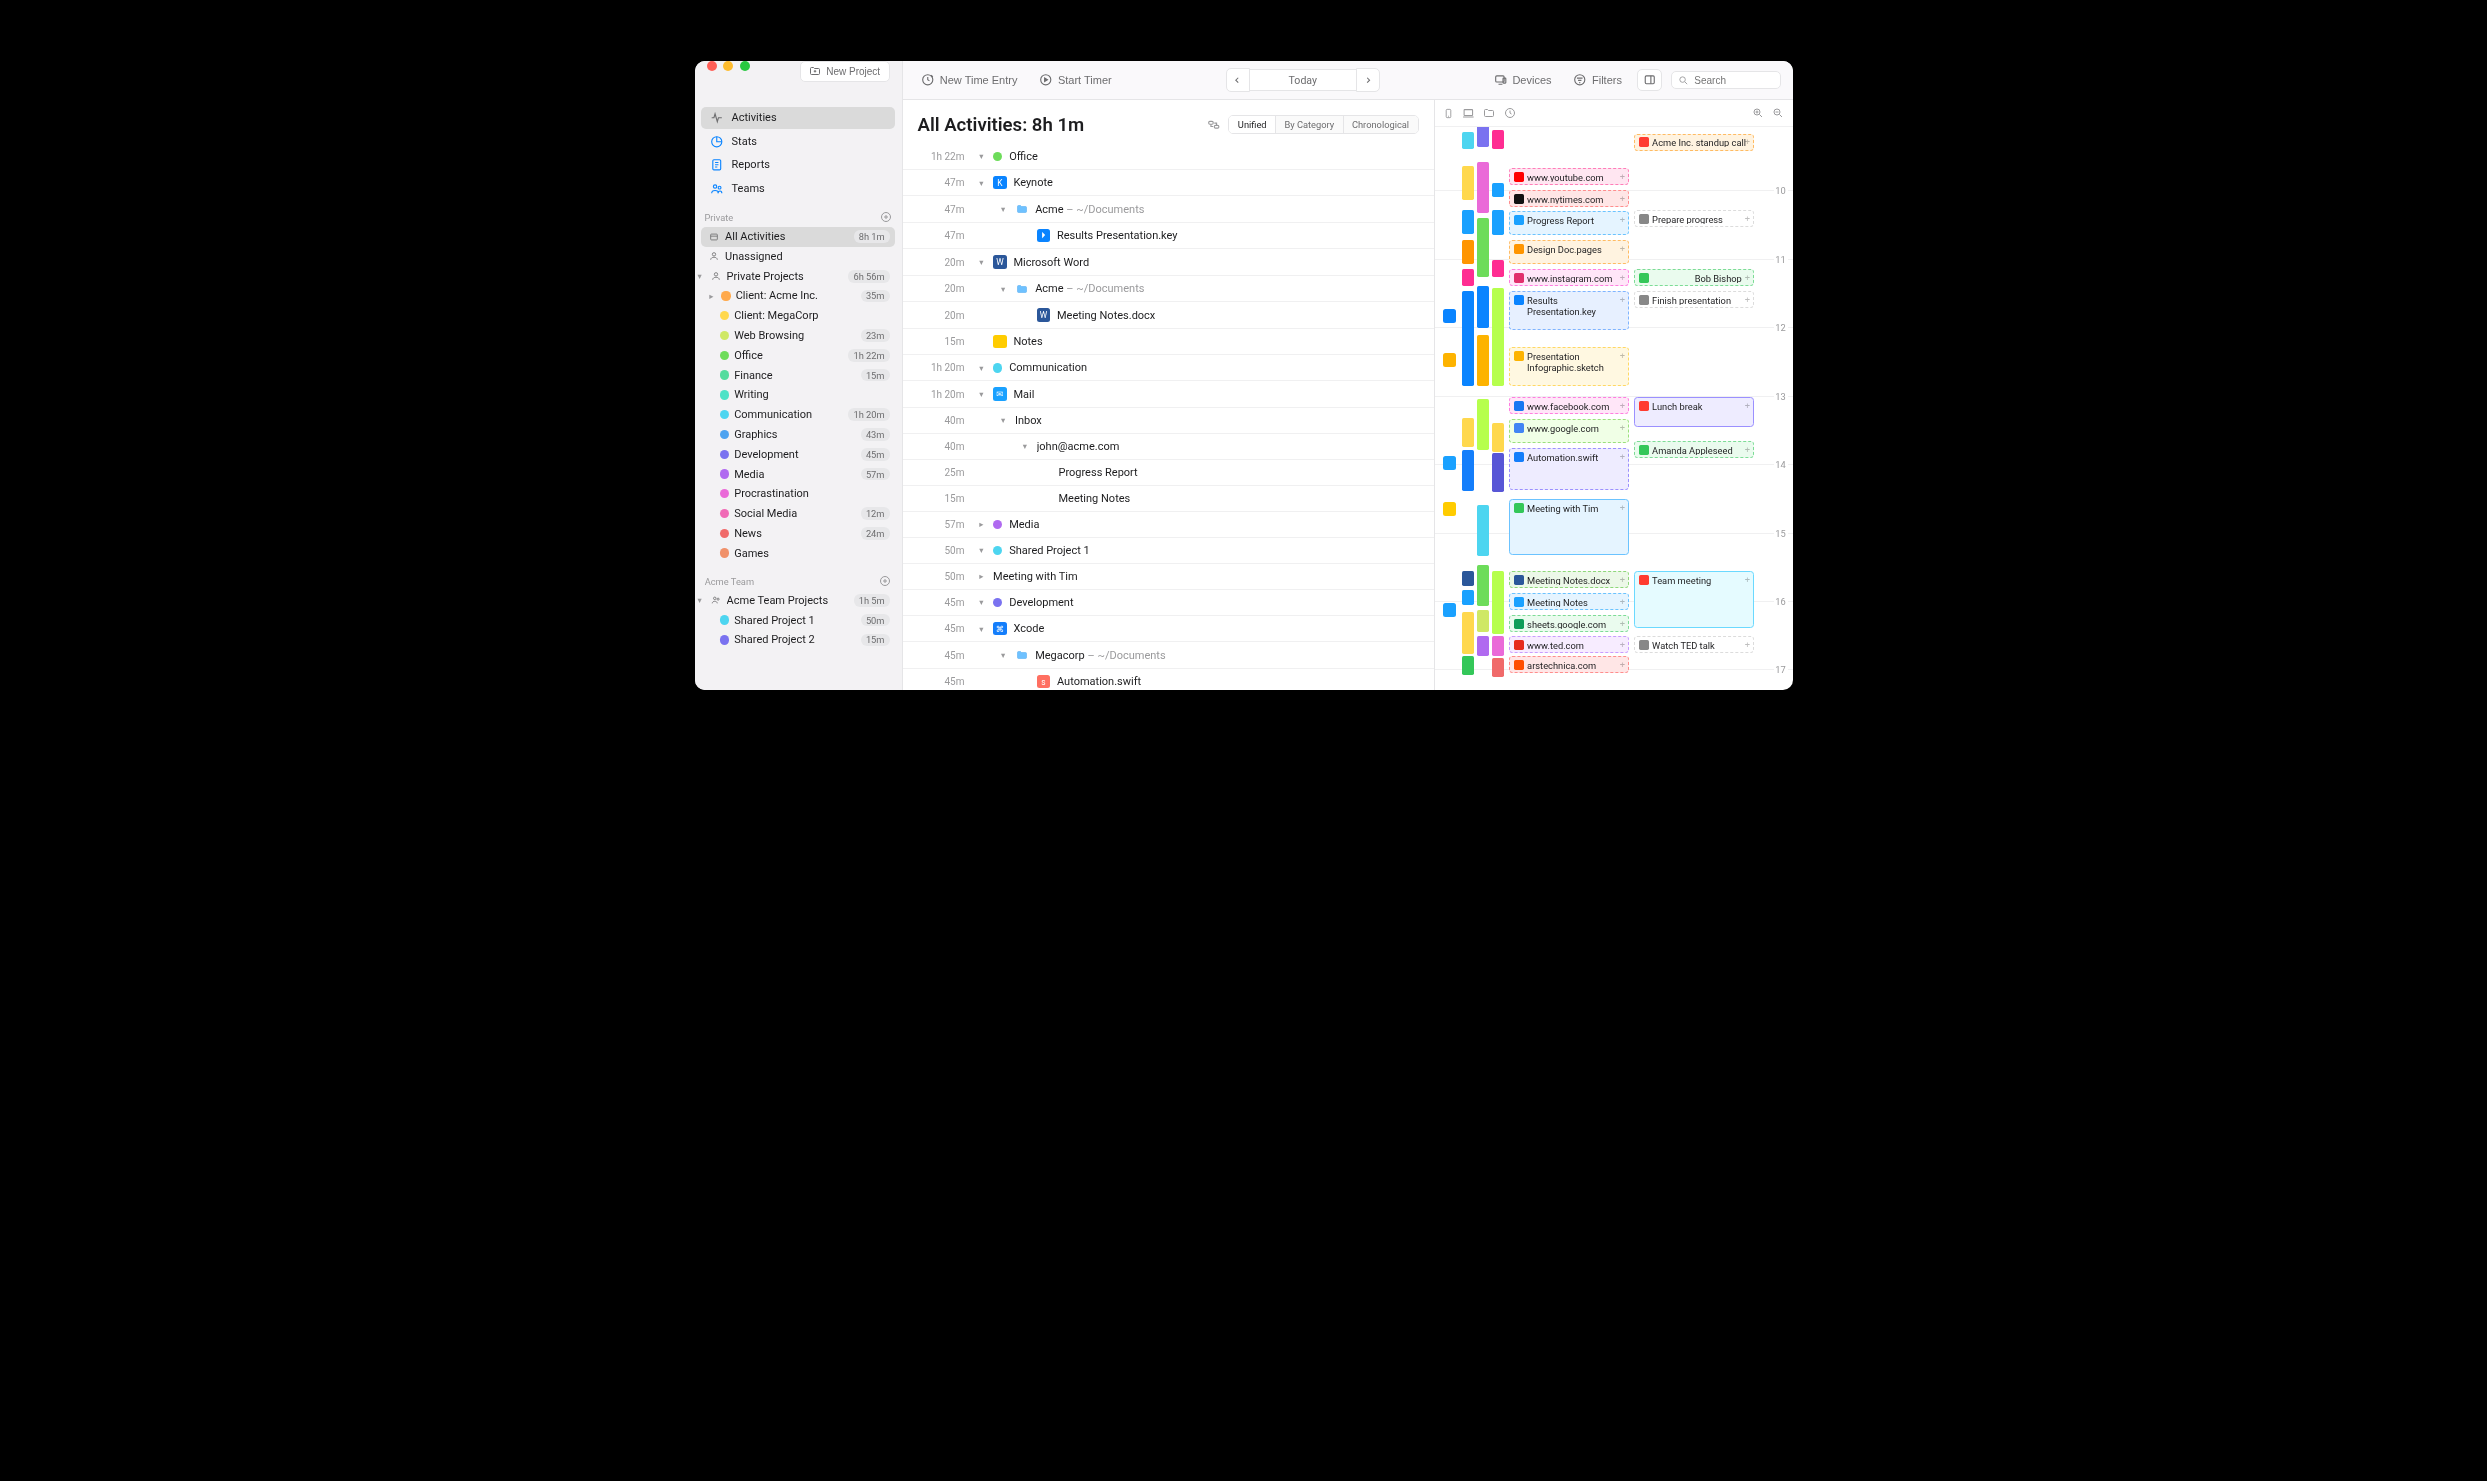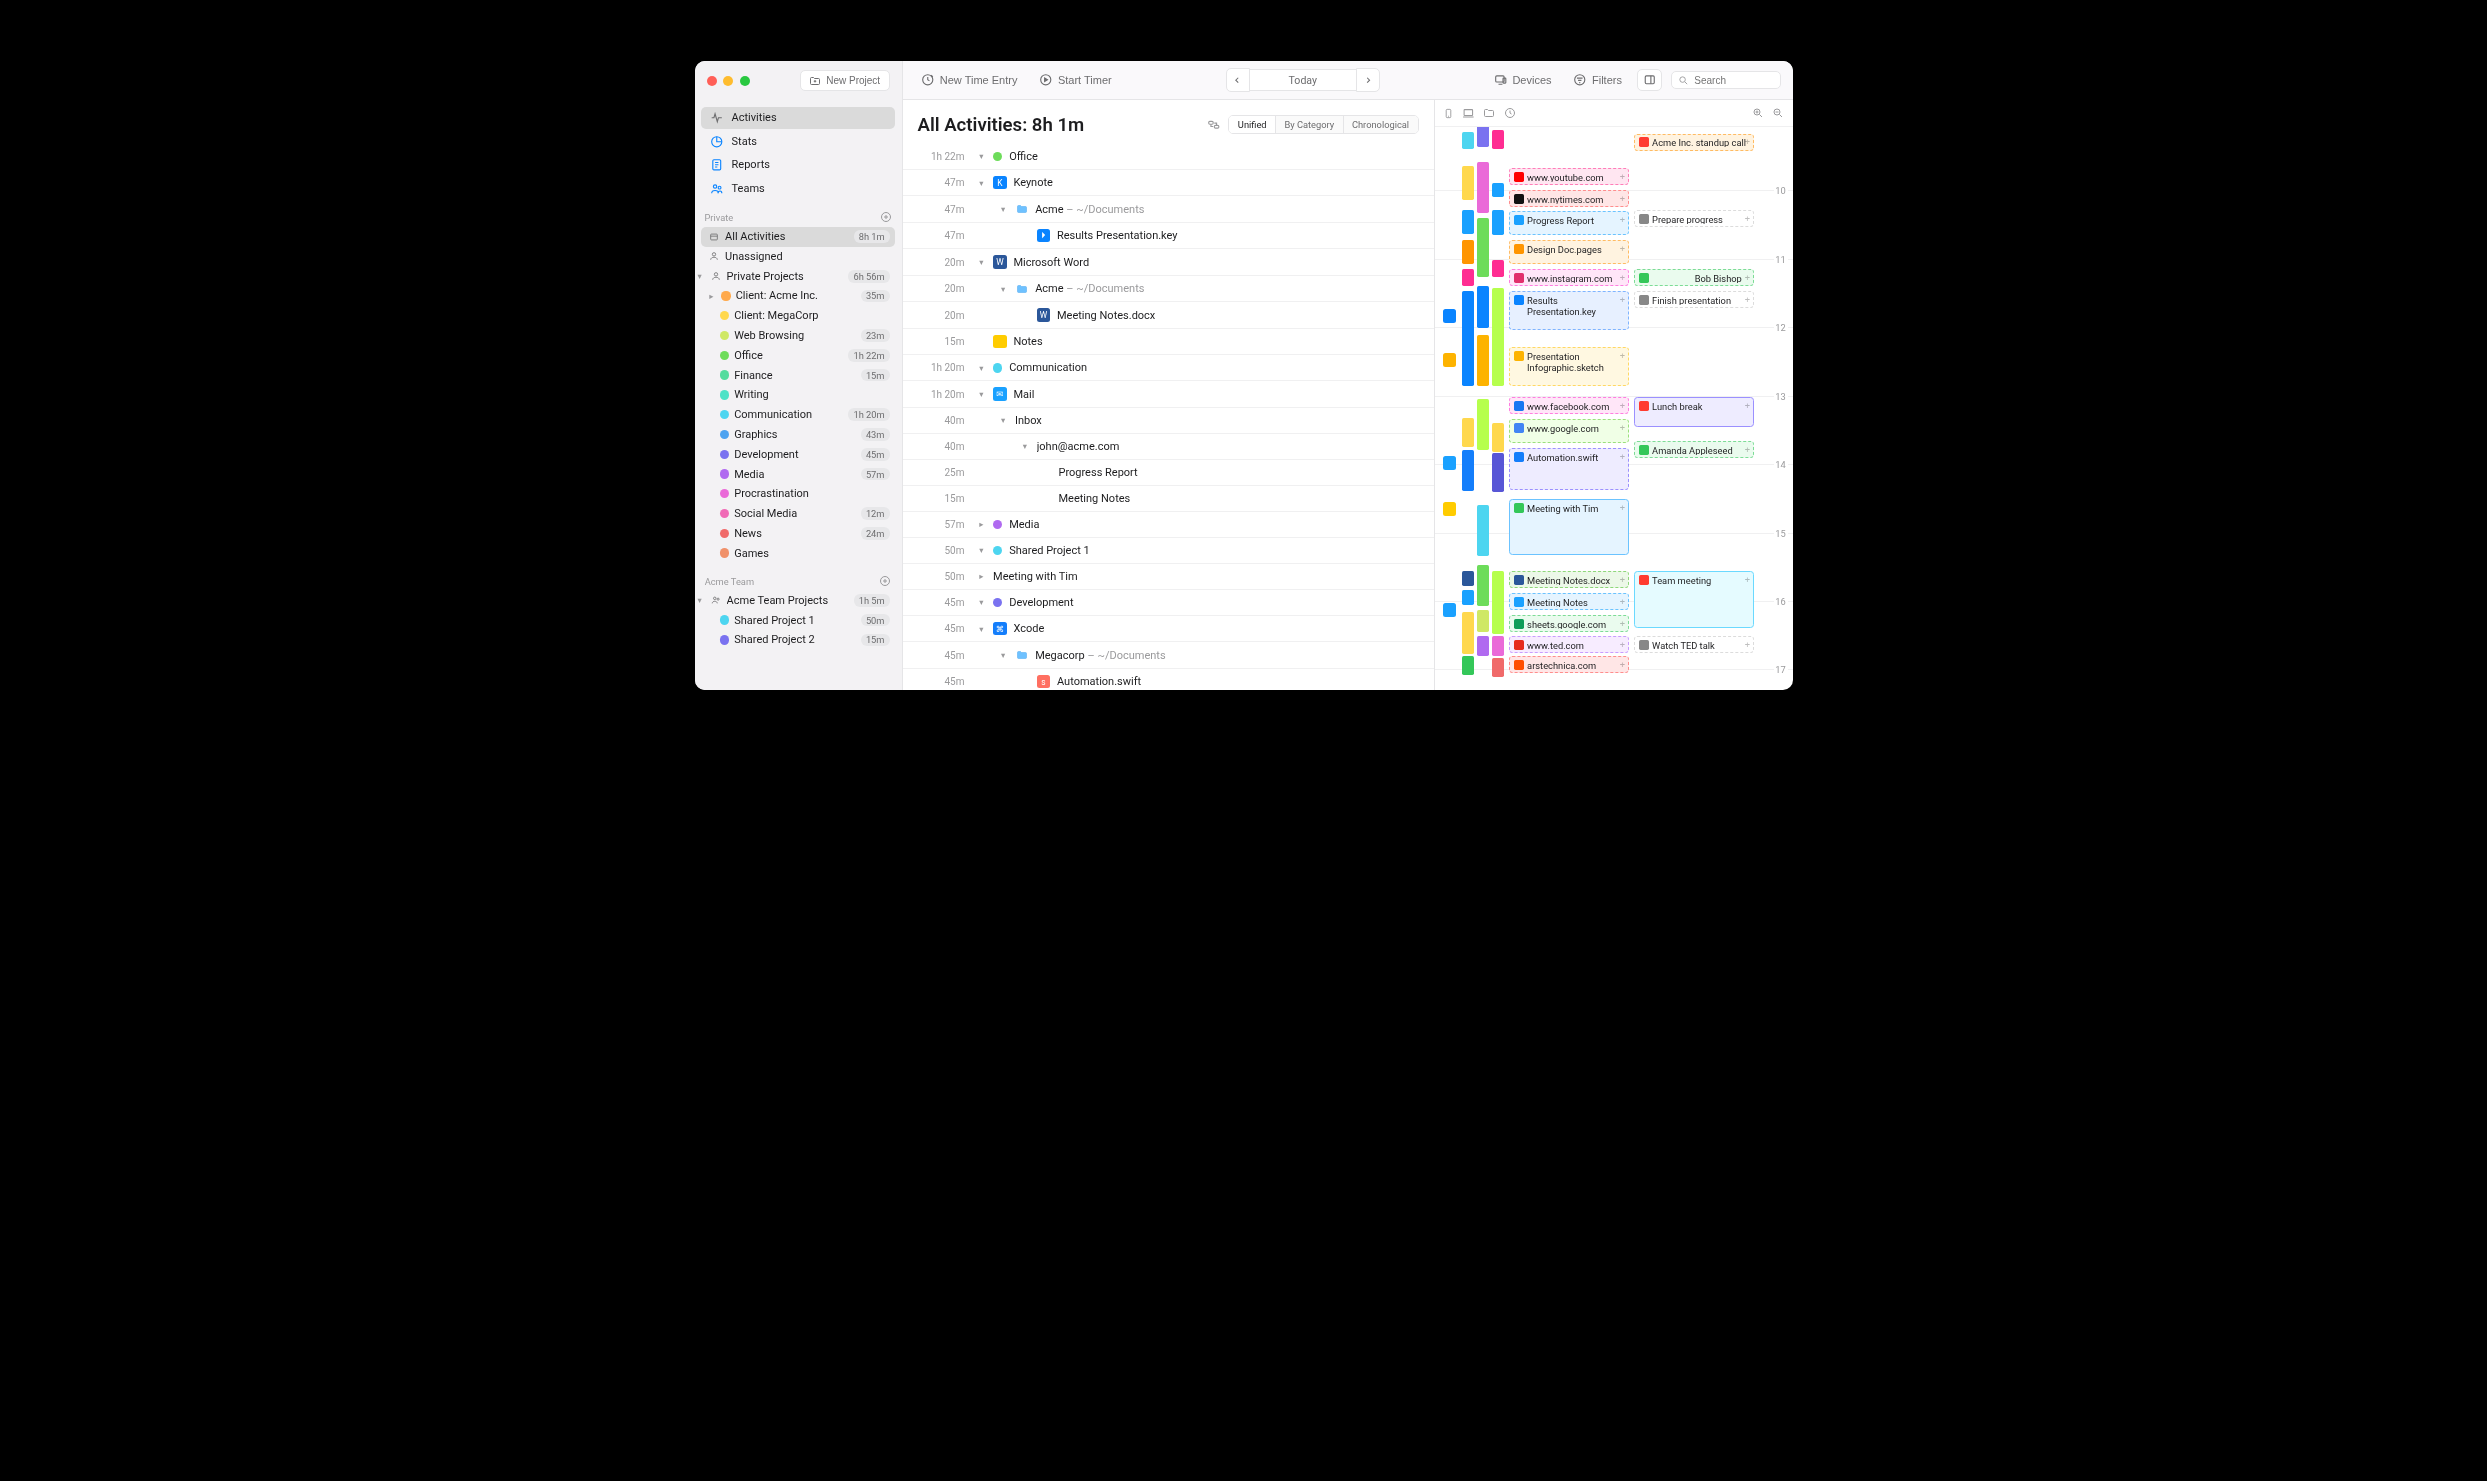--- a/index.html
+++ b/index.html
@@ -41,21 +41,21 @@
   .sidebar {
     width: 208px;
     background: var(--sidebar-bg);
     border-right:0.8px solid var(--border);
     display:flex;
     flex-direction:column;
   }
   .titlebar-left {
     height: 39px;
     display:flex;
-    align-items:center;
+    align-items:flex-start;
     padding: 0 12px;
     gap:5px;
   }
   .traffic-lights { display:flex; gap:6.8px; }
   .dot { width:10px; height:10px; border-radius:50%; }
   .dot.red{background:#ff5f57;}
   .dot.yellow{background:#febc2e;}
   .dot.green{background:#28c840;}
   .new-project-btn {
     margin-left:auto;

